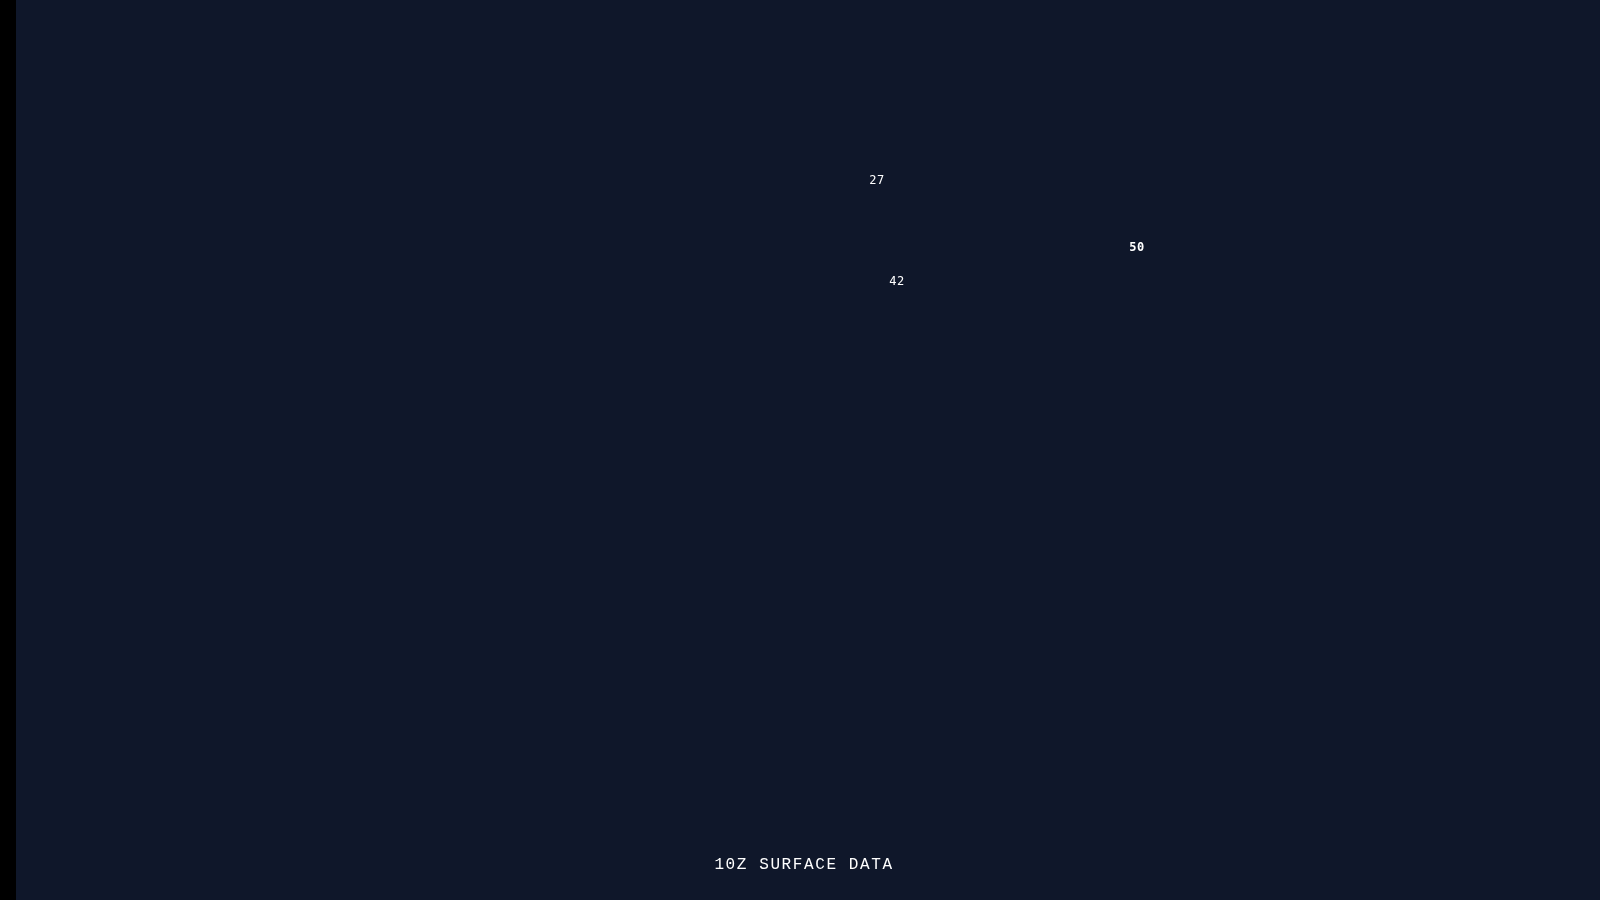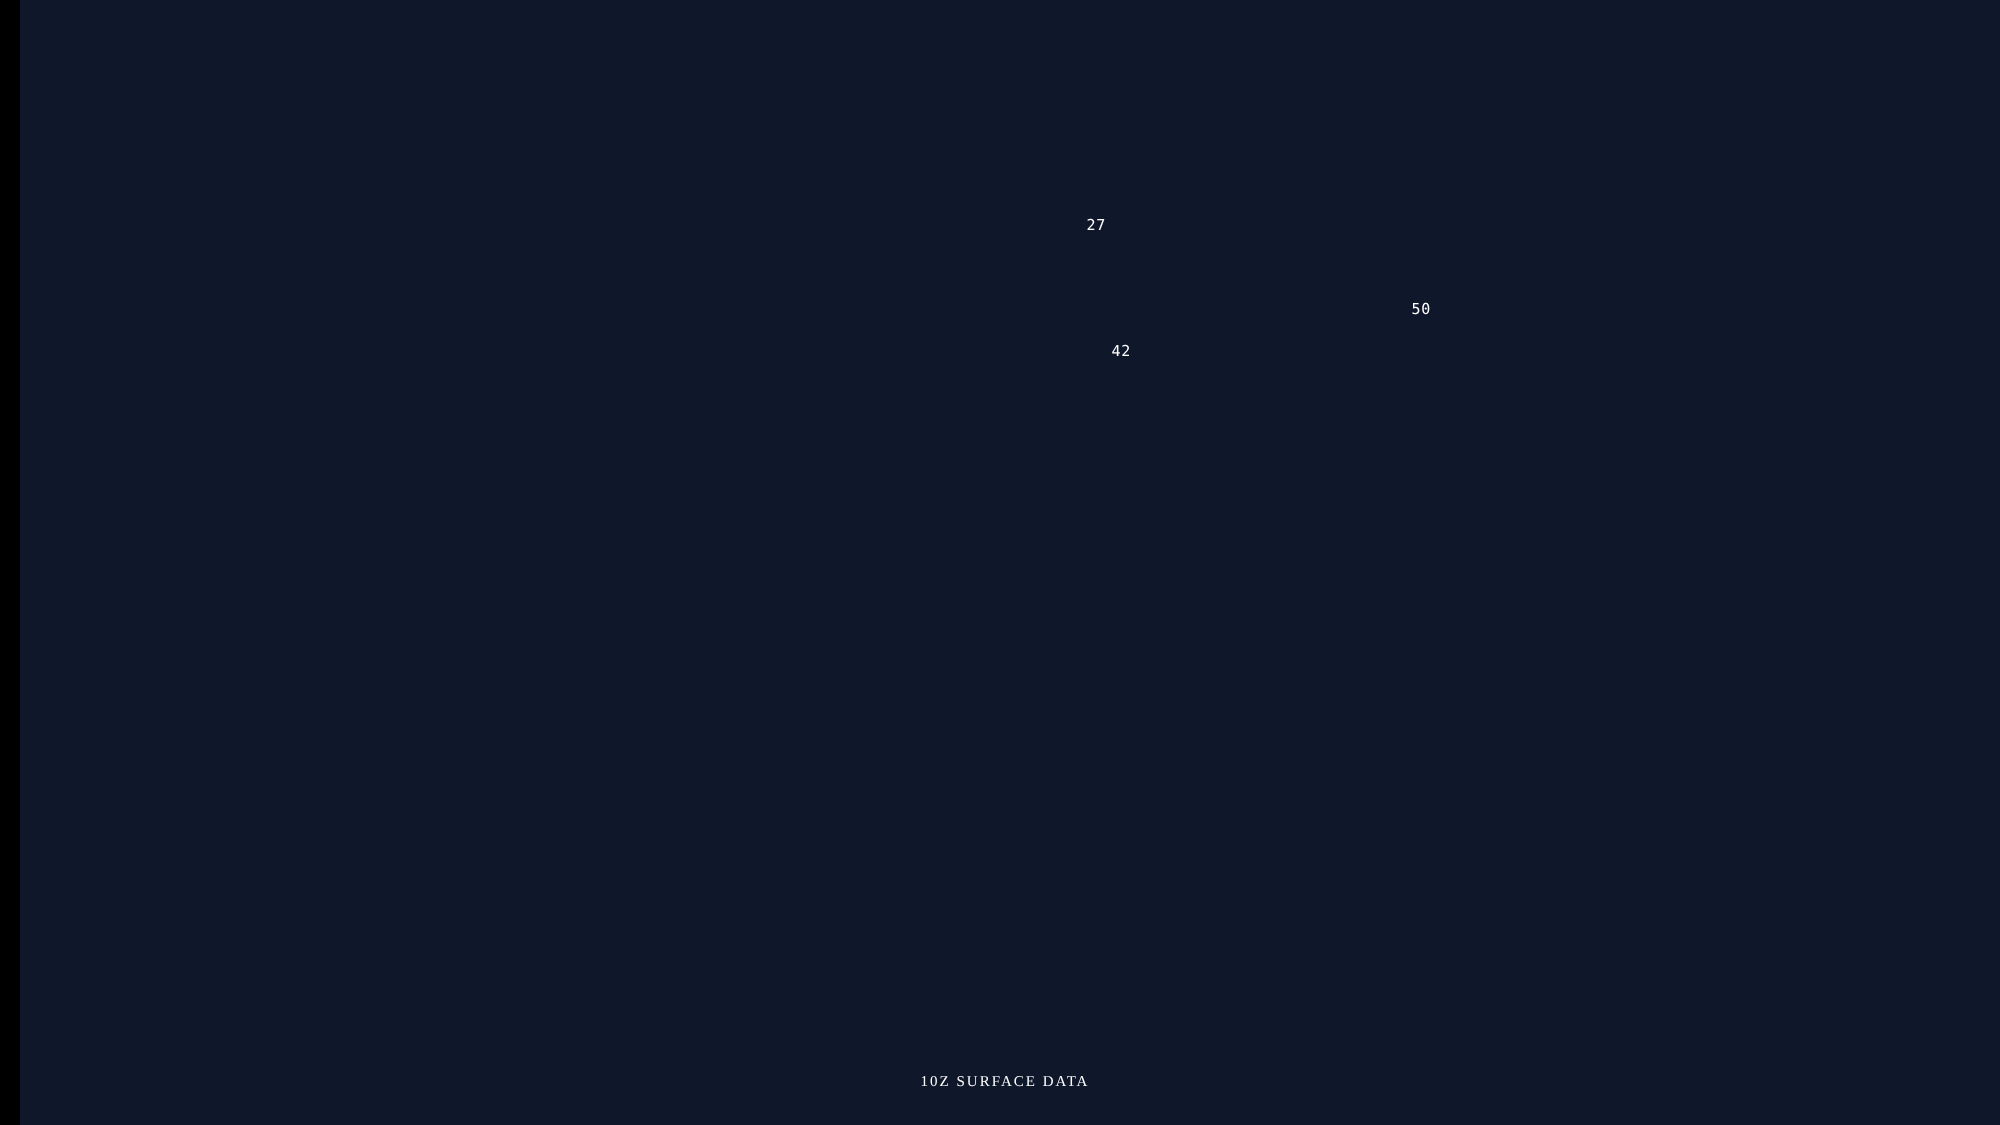--- a/index.html
+++ b/index.html
@@ -28,34 +28,34 @@
     font-family: "DejaVu Sans Mono", monospace;
     font-size: 12px;
     line-height: 12px;
     letter-spacing: 0.5px;
     white-space: nowrap;
     transform: translate(-50%, -50%);
   }
   .footer-label {
     position: absolute;
     color: #ffffff;
-    font-family: Liberation Serif, serif;
-    font-size: 12px;
+    font-family: Liberation Mono, monospace;
+    font-size: 16px;
     line-height: 12px;
     letter-spacing: 1.6px;
     white-space: nowrap;
     transform: translate(-50%, -50%);
   }
 </style>
 </head>
 <body>
 
 <div id="canvas">
 
   <div class="station-label" style="left:861px; top:180px;">27</div>
 
-  <div class="station-label" style="left:1121px; top:247px;">50</div>
+  <div class="station-label" style="left:1121px; top:247px;font-weight:bold;">50</div>
 
   <div class="station-label" style="left:881px; top:281px;">42</div>
 
   <div class="footer-label" style="left:788px; top:865px;">10Z SURFACE DATA</div>
 
 </div>
 
 </body></html>

